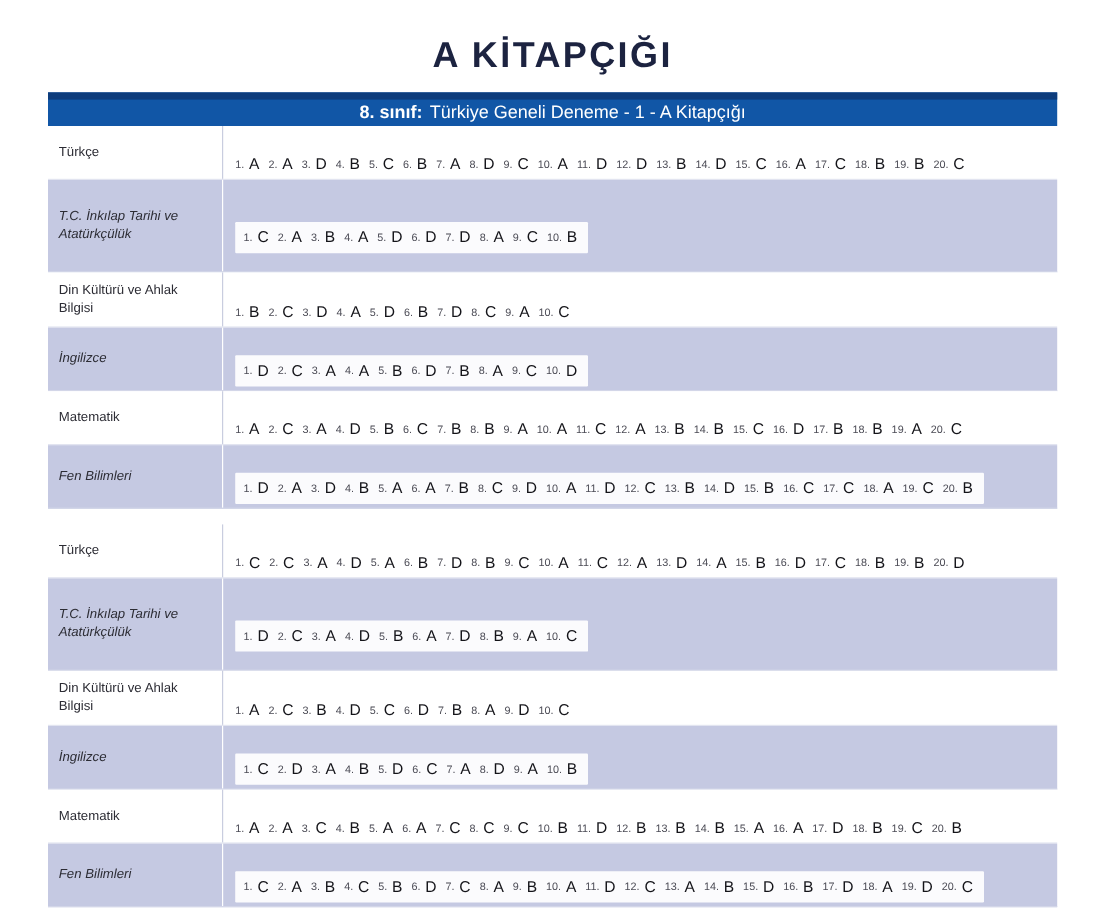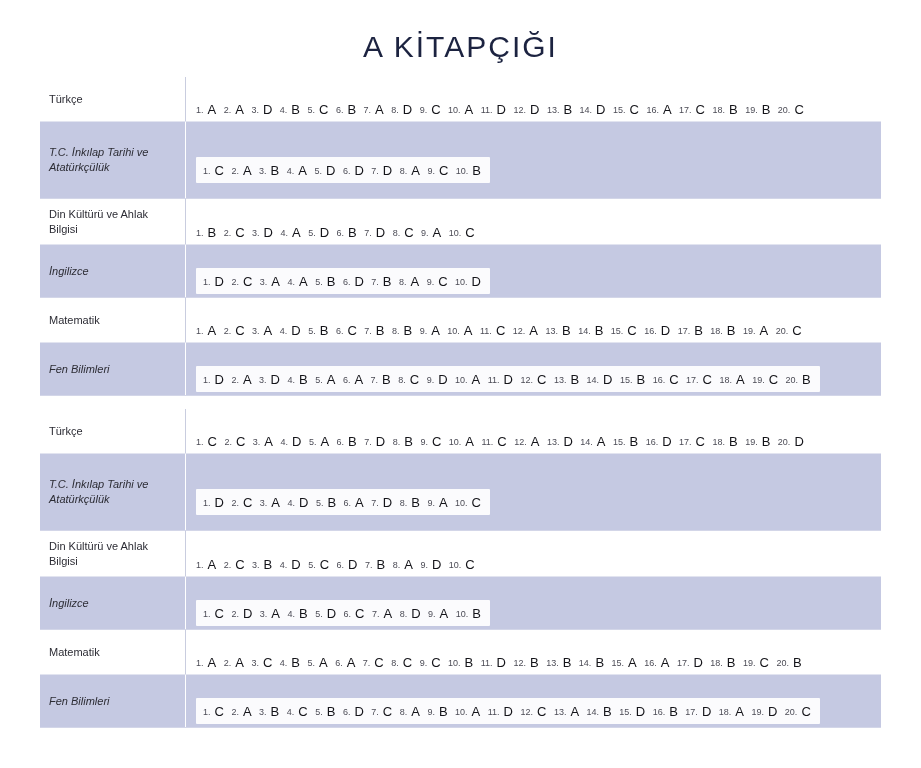--- a/index.html
+++ b/index.html
@@ -17,21 +17,21 @@
   }
   .page {
     width: 921px;
     height: 768px;
     background: #ffffff;
     overflow: hidden;
   }
   .booklet-title {
     text-align: center;
     font-size: 30px;
-    font-weight: normal;
+    font-weight: bold;
     letter-spacing: 2px;
     color: var(--title-color);
     font-family: "Liberation Sans", sans-serif;
   }
   .booklet-a .booklet-title { padding-top: 30px; }
   .booklet-b .booklet-title { padding-top: 42px; }
   .answer-table {
     width: 841px;
     margin: 13px 0 0 40px;
   }
@@ -97,20 +97,23 @@
   }
 </style>
 </head>
 <body>
 
 <div class="page">
 
   <section class="booklet booklet-a">
     <h1 class="booklet-title">A KİTAPÇIĞI</h1>
     <div class="answer-table">
+      <div class="table-header">
+        <span class="grade">8. sınıf:</span><span class="exam">Türkiye Geneli Deneme - 1 - A Kitapçığı</span>
+      </div>
       <div class="rows">
           <div class="row">
             <div class="subject-cell">Türkçe</div>
             <div class="answers-cell"><span class="answers-strip"><span class="answer-item"><span class="q-num">1.</span><span class="q-letter">A</span></span><span class="answer-item"><span class="q-num">2.</span><span class="q-letter">A</span></span><span class="answer-item"><span class="q-num">3.</span><span class="q-letter">D</span></span><span class="answer-item"><span class="q-num">4.</span><span class="q-letter">B</span></span><span class="answer-item"><span class="q-num">5.</span><span class="q-letter">C</span></span><span class="answer-item"><span class="q-num">6.</span><span class="q-letter">B</span></span><span class="answer-item"><span class="q-num">7.</span><span class="q-letter">A</span></span><span class="answer-item"><span class="q-num">8.</span><span class="q-letter">D</span></span><span class="answer-item"><span class="q-num">9.</span><span class="q-letter">C</span></span><span class="answer-item"><span class="q-num">10.</span><span class="q-letter">A</span></span><span class="answer-item"><span class="q-num">11.</span><span class="q-letter">D</span></span><span class="answer-item"><span class="q-num">12.</span><span class="q-letter">D</span></span><span class="answer-item"><span class="q-num">13.</span><span class="q-letter">B</span></span><span class="answer-item"><span class="q-num">14.</span><span class="q-letter">D</span></span><span class="answer-item"><span class="q-num">15.</span><span class="q-letter">C</span></span><span class="answer-item"><span class="q-num">16.</span><span class="q-letter">A</span></span><span class="answer-item"><span class="q-num">17.</span><span class="q-letter">C</span></span><span class="answer-item"><span class="q-num">18.</span><span class="q-letter">B</span></span><span class="answer-item"><span class="q-num">19.</span><span class="q-letter">B</span></span><span class="answer-item"><span class="q-num">20.</span><span class="q-letter">C</span></span></span></div>
           </div>
           <div class="row alt">
             <div class="subject-cell">T.C. İnkılap Tarihi ve Atatürkçülük</div>
             <div class="answers-cell"><span class="answers-strip"><span class="answer-item"><span class="q-num">1.</span><span class="q-letter">C</span></span><span class="answer-item"><span class="q-num">2.</span><span class="q-letter">A</span></span><span class="answer-item"><span class="q-num">3.</span><span class="q-letter">B</span></span><span class="answer-item"><span class="q-num">4.</span><span class="q-letter">A</span></span><span class="answer-item"><span class="q-num">5.</span><span class="q-letter">D</span></span><span class="answer-item"><span class="q-num">6.</span><span class="q-letter">D</span></span><span class="answer-item"><span class="q-num">7.</span><span class="q-letter">D</span></span><span class="answer-item"><span class="q-num">8.</span><span class="q-letter">A</span></span><span class="answer-item"><span class="q-num">9.</span><span class="q-letter">C</span></span><span class="answer-item"><span class="q-num">10.</span><span class="q-letter">B</span></span></span></div>
           </div>
           <div class="row">

